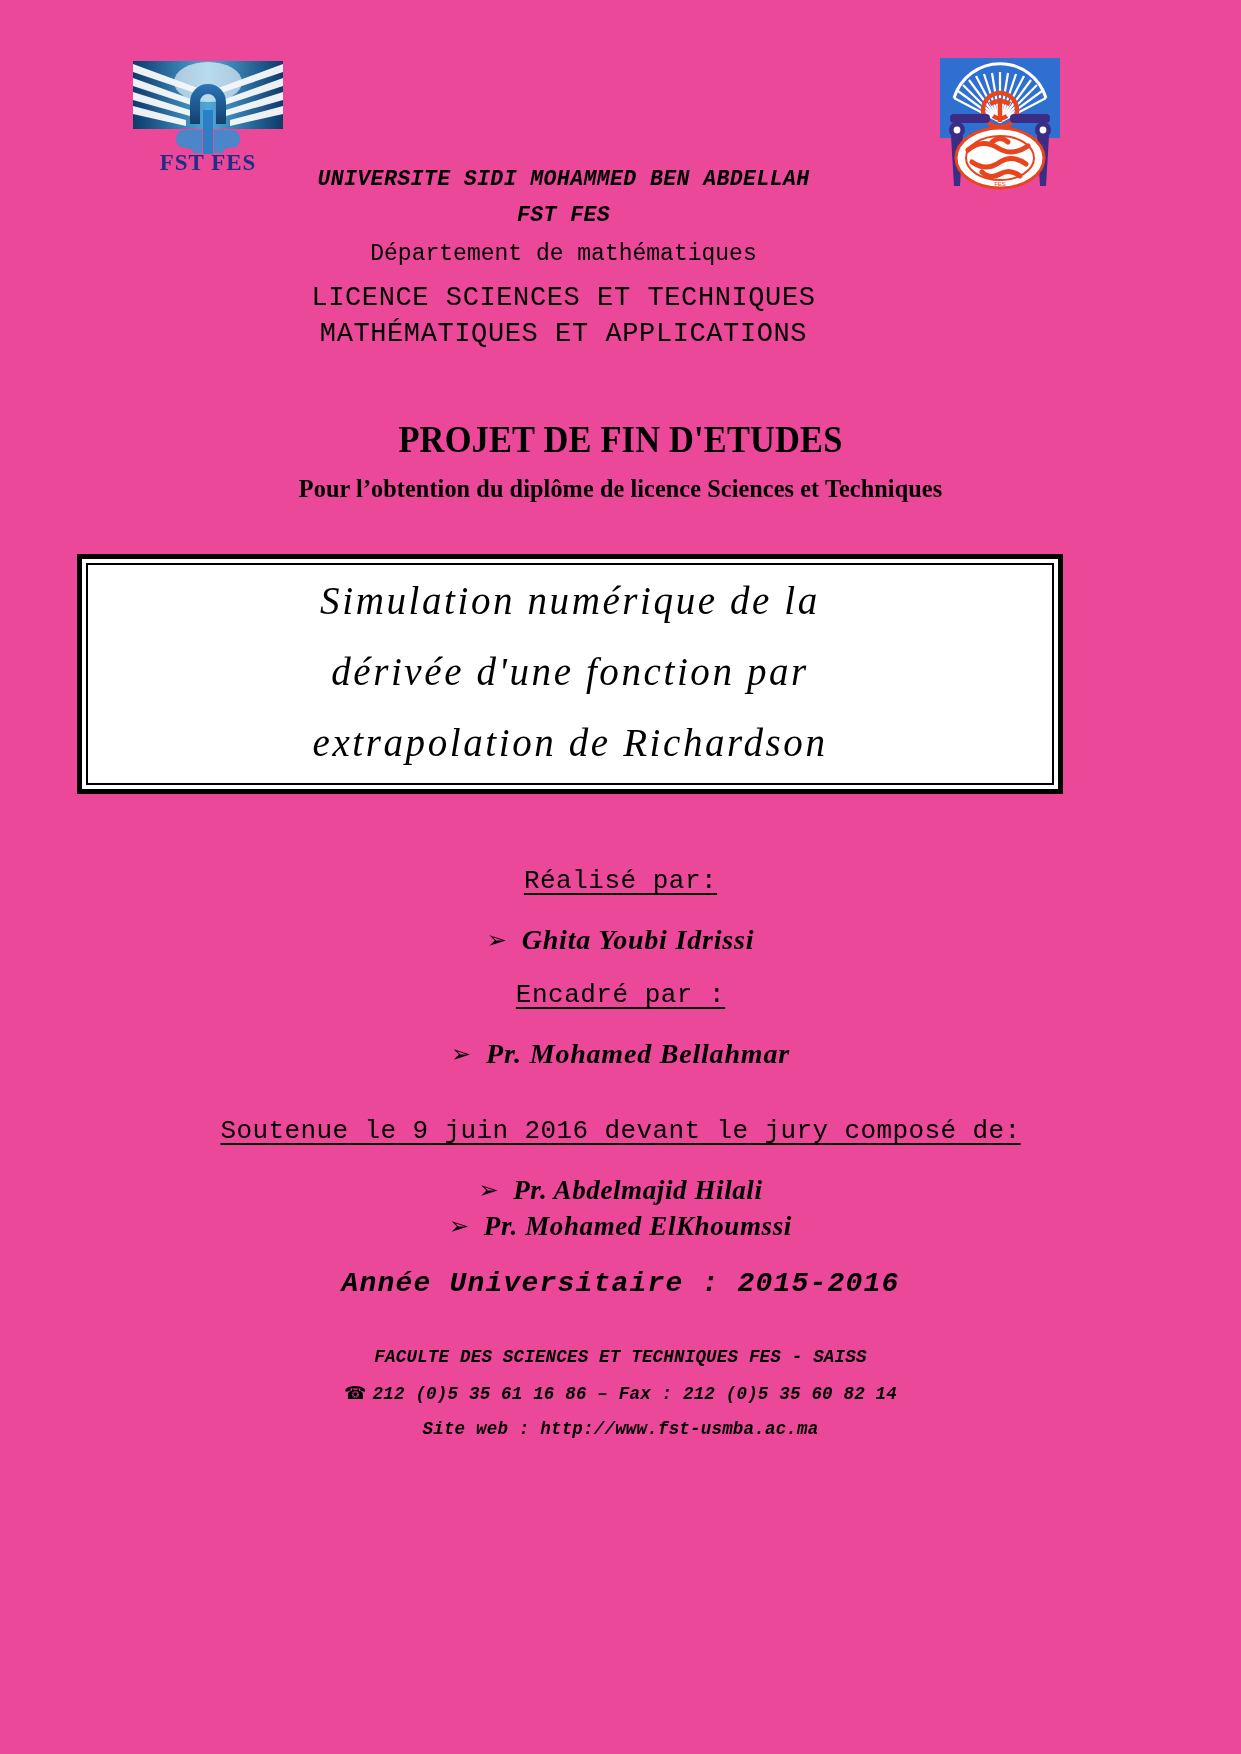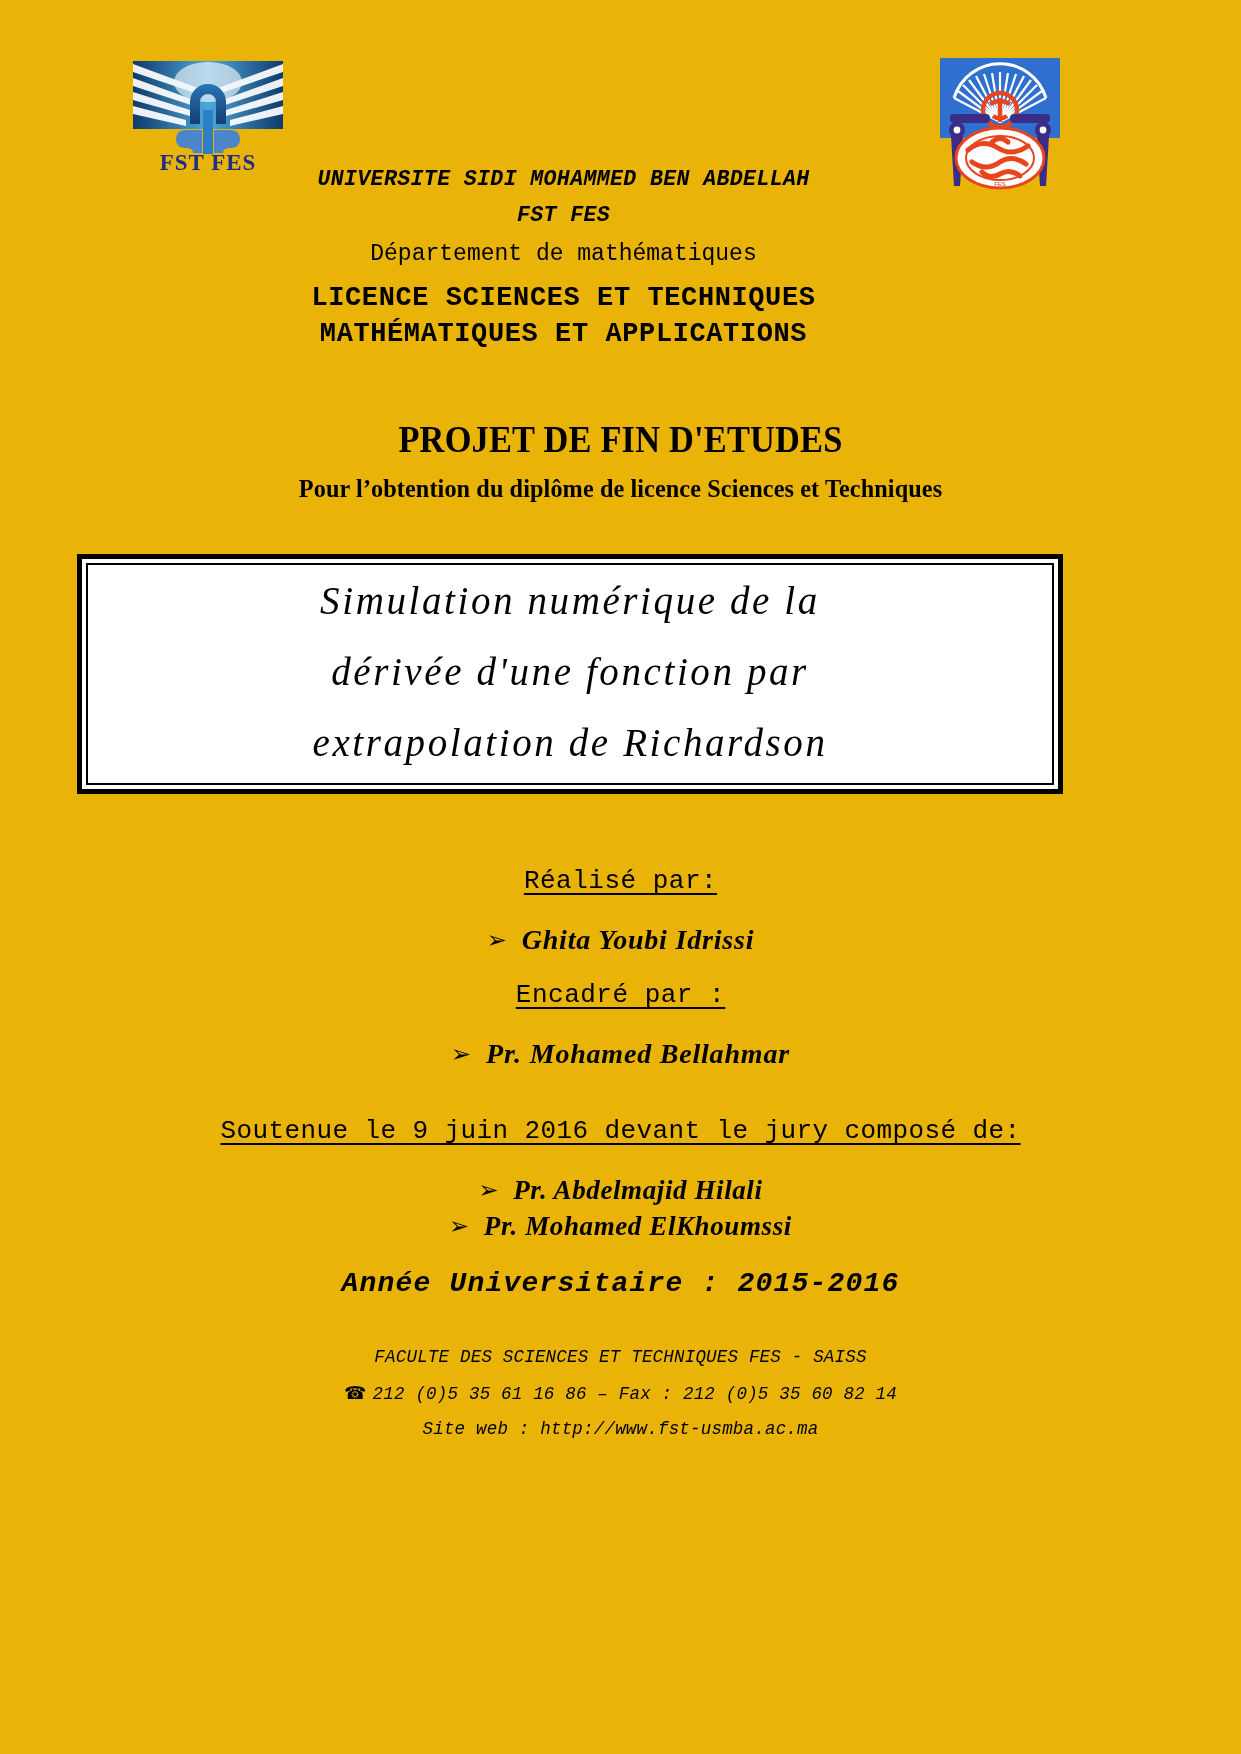--- a/index.html
+++ b/index.html
@@ -14,21 +14,21 @@
     position: relative;
     font-family: "Liberation Serif", "DejaVu Serif", serif;
     color: #000000;
     overflow: hidden;
   }
 
   .page {
     position: relative;
     width: 1241px;
     height: 1754px;
-    background: #eab308;
+    background: #ec4899;
   }
 
   
   .logo-left {
     position: absolute;
     left: 128px;
     top: 58px;
     width: 160px;
     height: 130px;
   }
@@ -76,21 +76,21 @@
     font-weight: bold;
     font-style: italic;
   }
   .mono-reg {
     font-family: "Liberation Mono", "DejaVu Sans Mono", monospace;
     font-weight: normal;
     font-style: normal;
   }
   .mono-b {
     font-family: "Liberation Mono", "DejaVu Sans Mono", monospace;
-    font-weight: bold;
+    font-weight: normal;
     font-style: normal;
   }
 
   .univ-name {
     font-size: 21.5px;
     letter-spacing: 0.4px;
     line-height: 34px;
   }
   .fst-fes-line {
     font-size: 21.5px;
@@ -237,20 +237,21 @@
   .footer {
     position: absolute;
     left: 0;
     top: 1340px;
     width: 1241px;
     text-align: center;
     font-family: "Liberation Mono", "DejaVu Sans Mono", monospace;
     font-style: italic;
     font-size: 17.5px;
     letter-spacing: 0.2px;
+    font-weight: bold;
   }
   .footer .fline {
     line-height: 35px;
     white-space: nowrap;
   }
   .footer .ico {
     font-family: "DejaVu Sans", sans-serif;
     font-style: normal;
     font-size: 16px;
     margin-right: 6px;

